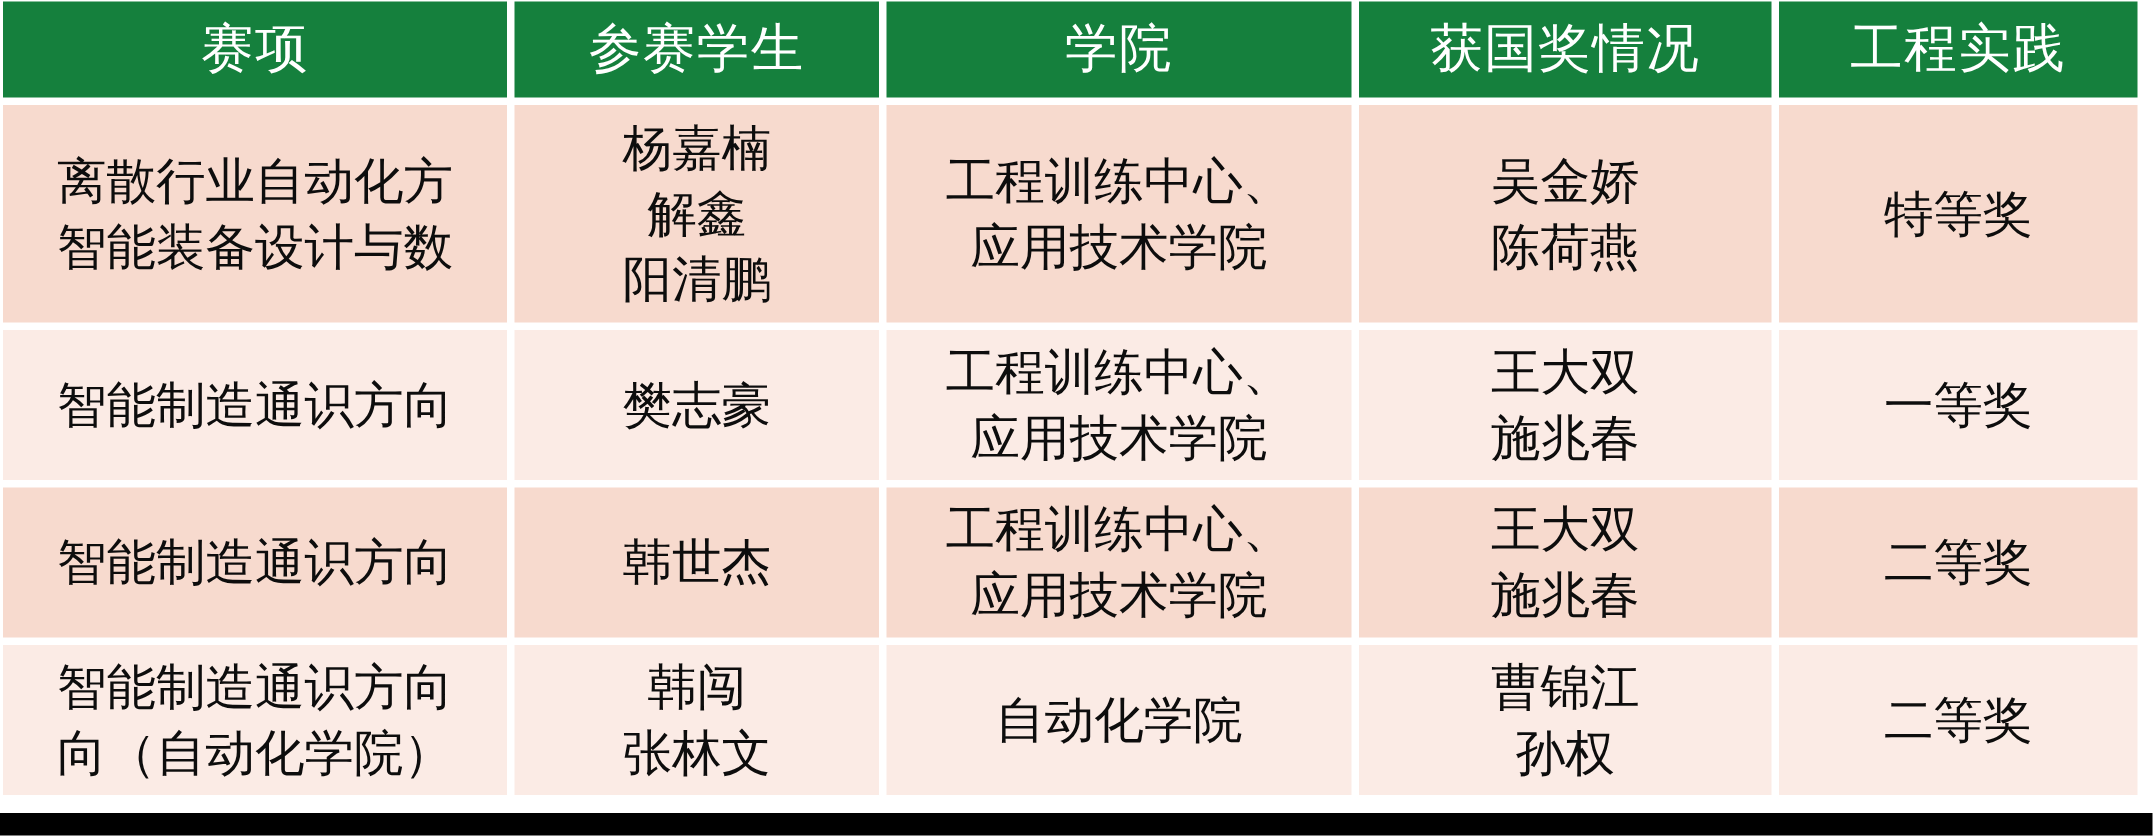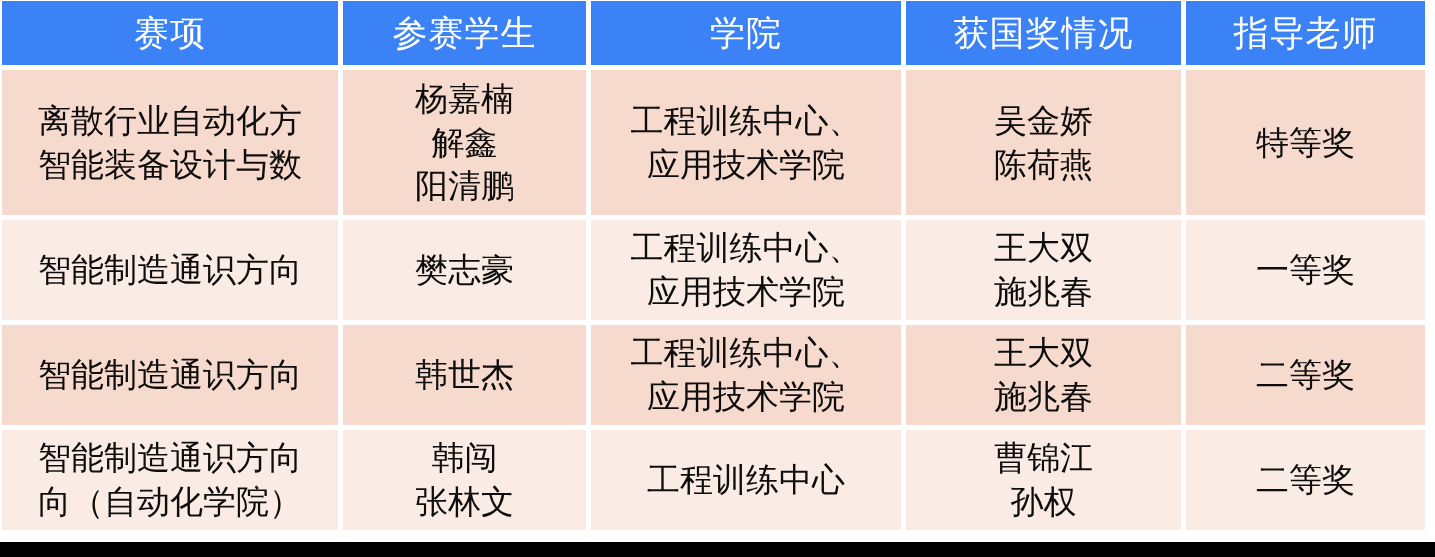--- a/index.html
+++ b/index.html
@@ -39,21 +39,21 @@
     padding: 0;
     margin: 0;
     text-align: center;
     vertical-align: middle;
     font-weight: normal;
     line-height: 1.32;
   }
 
   
   thead th {
-    background: #3b82f6;
+    background: #15803d;
     color: #ffffff;
     height: 64px;
     font-size: 35px;
     font-weight: bold;
     letter-spacing: 1px;
     font-family: "DejaVu Sans", "Liberation Sans", sans-serif;
   }
 
   
   tbody td {
@@ -109,21 +109,21 @@
         <col class="c3">
         <col class="c4">
         <col class="c5">
     </colgroup>
     <thead>
       <tr>
         <th>赛项</th>
         <th>参赛学生</th>
         <th>学院</th>
         <th>获国奖情况</th>
-        <th>指导老师</th>
+        <th>工程实践</th>
       </tr>
     </thead>
     <tbody>
 
       <tr class="row-dark r1">
         <td>
           <span class="cell-lines">
             <span>离散行业自动化方</span>
             <span>智能装备设计与数</span>
           </span>
@@ -192,21 +192,21 @@
             <span>智能制造通识方向</span>
             <span>向（自动化学院）</span>
           </span>
         </td>
         <td>
           <span class="cell-lines">
             <span>韩闯</span>
             <span>张林文</span>
           </span>
         </td>
-        <td>工程训练中心</td>
+        <td>自动化学院</td>
         <td>
           <span class="cell-lines">
             <span>曹锦江</span>
             <span>孙权</span>
           </span>
         </td>
         <td>二等奖</td>
       </tr>
 
     </tbody>

